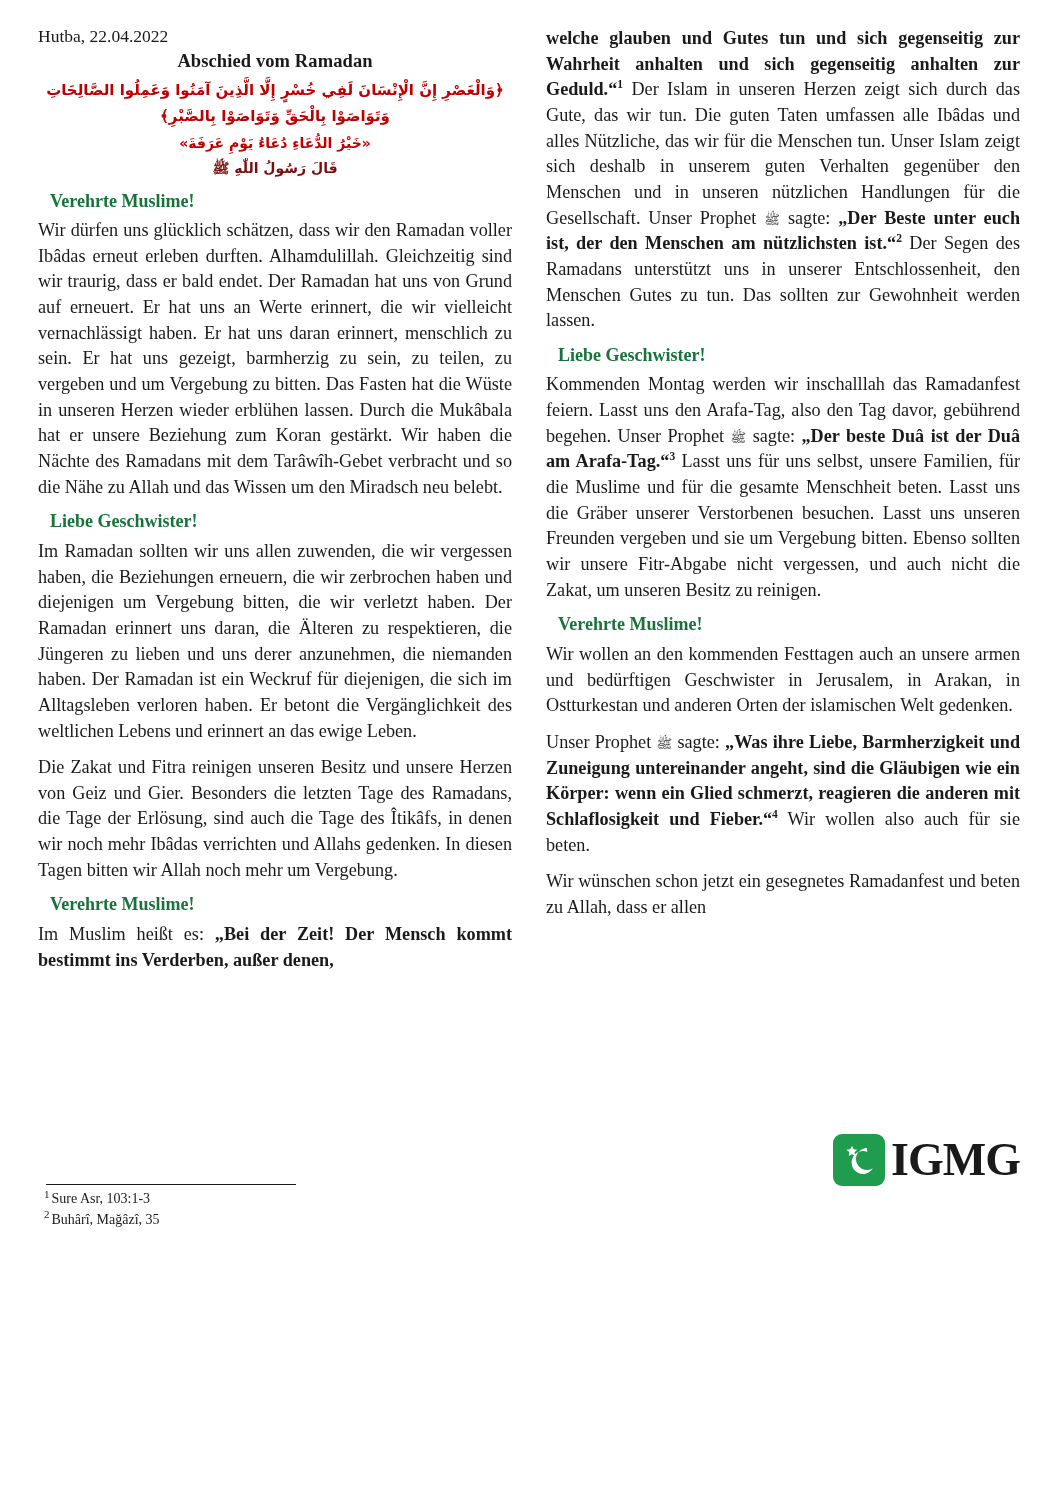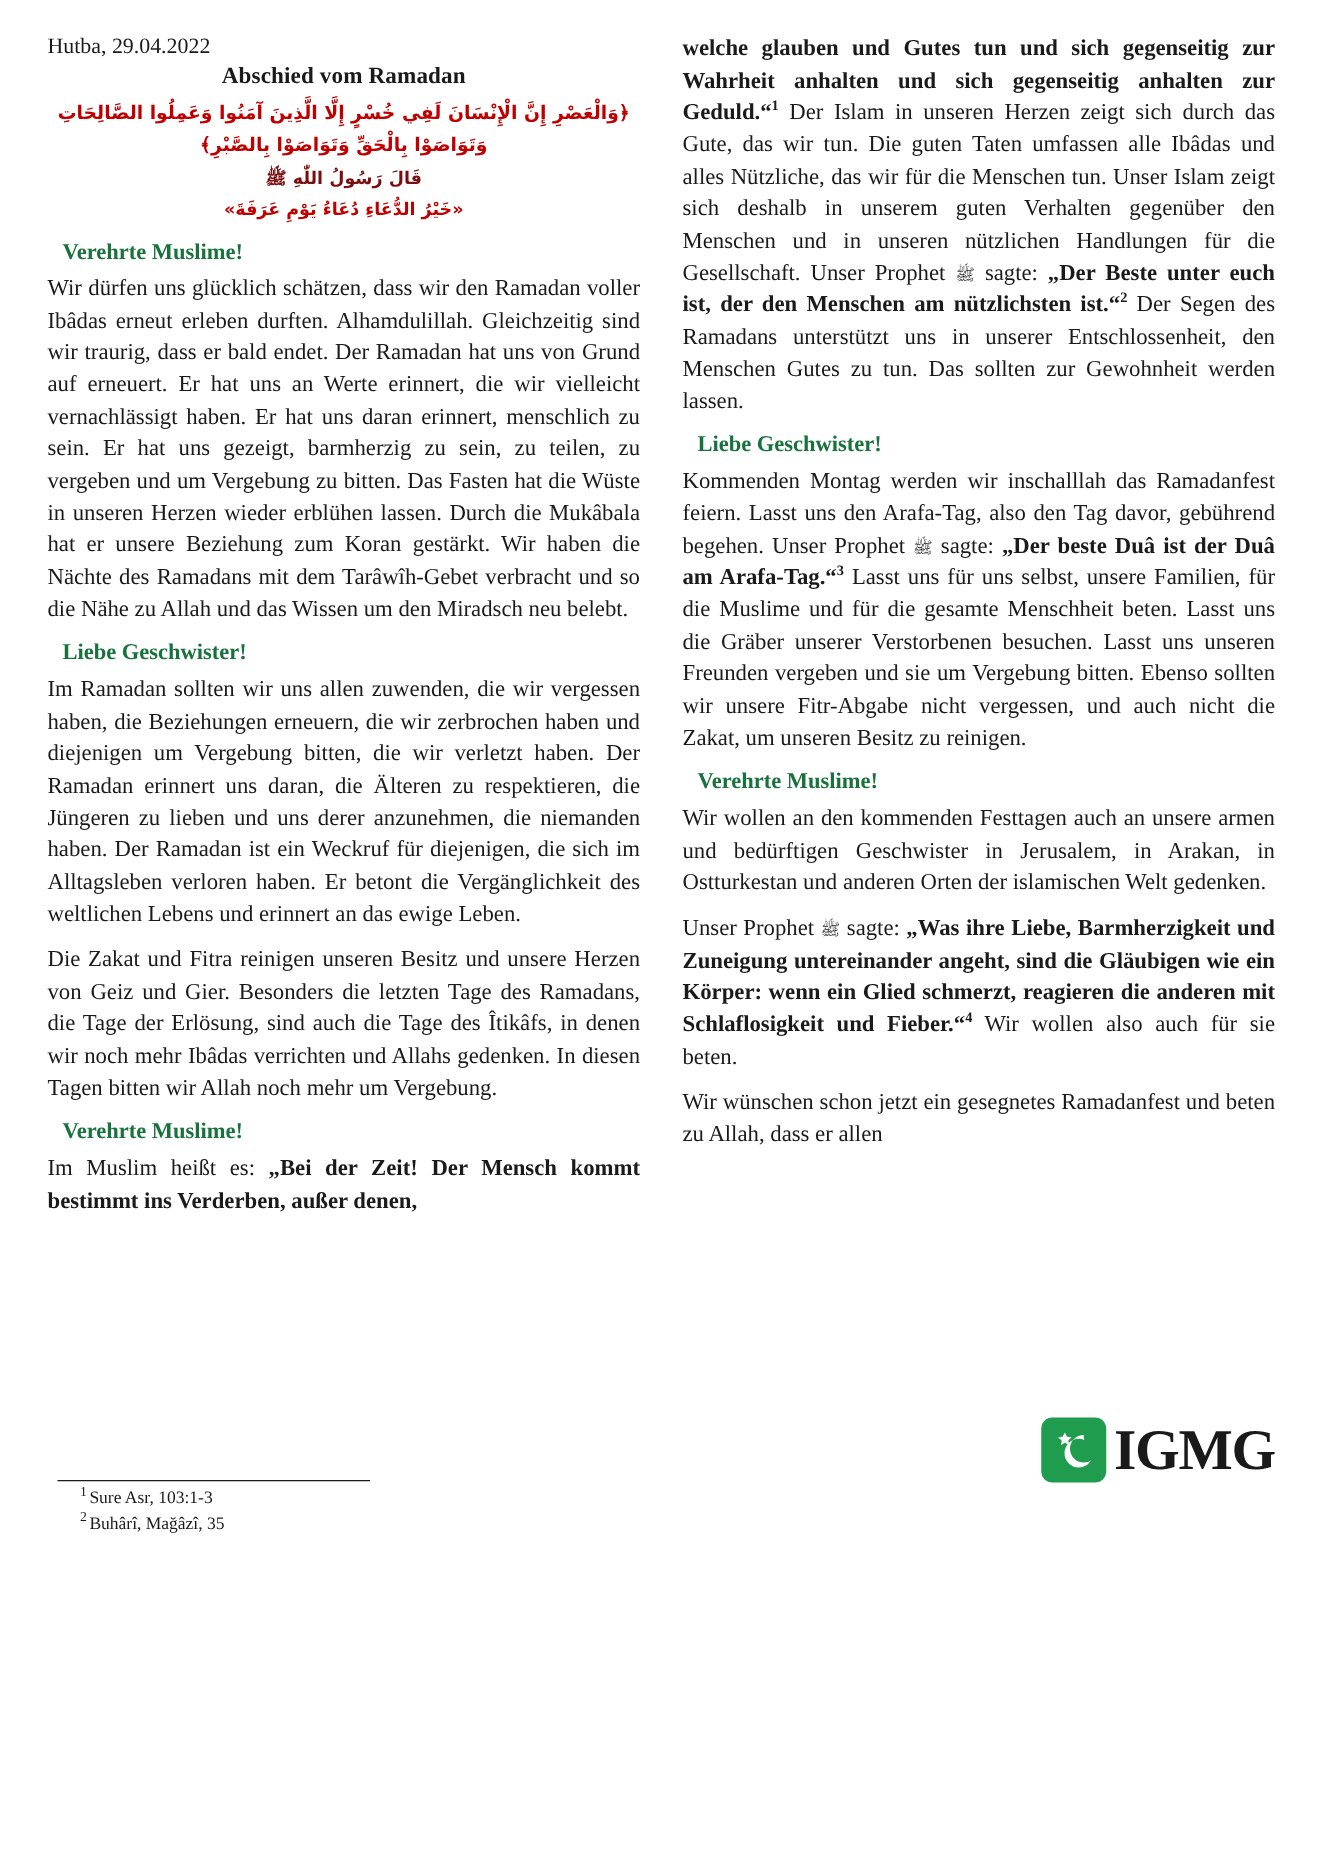--- a/index.html
+++ b/index.html
@@ -95,21 +95,21 @@
   }
   .fn-rule {
     width: 250px;
     height: 1px;
     background: #1a1a1a;
     margin: 0 0 4px 8px;
   }
   .fn-line {
     font-size: 14px;
     line-height: 1.45;
-    margin-left: 26px;
+    margin-left: 6px;
   }
   .fn-line sup {
     font-size: 11px;
     vertical-align: super;
     line-height: 0;
     margin-right: 2px;
   }
   .logo-wrap {
     position: absolute;
     right: 0;
@@ -135,26 +135,26 @@
   }
   .col2-top { margin-top: 0; }
 </style>
 </head>
 <body>
 
 <div class="page">
   <div class="columns">
 
     <div class="col">
-      <div class="meta">Hutba, 29.04.2022</div>
+      <div class="meta">Hutba, 22.04.2022</div>
       <h1 class="doc-title">Abschied vom Ramadan</h1>
 
       <div class="arabic">﻿﴿وَالْعَصْرِ إِنَّ الْإِنْسَانَ لَفِي خُسْرٍ إِلَّا الَّذِينَ آمَنُوا وَعَمِلُوا الصَّالِحَاتِ وَتَوَاصَوْا بِالْحَقِّ وَتَوَاصَوْا بِالصَّبْرِ﴾</div>
+      <div class="arabic small">«خَيْرُ الدُّعَاءِ دُعَاءُ يَوْمِ عَرَفَةَ»</div>
       <div class="arabic small dark">قَالَ رَسُولُ اللّٰهِ ﷺ</div>
-      <div class="arabic small">«خَيْرُ الدُّعَاءِ دُعَاءُ يَوْمِ عَرَفَةَ»</div>
 
       <h2 class="sec green">Verehrte Muslime!</h2>
       <p class="body">Wir dürfen uns glücklich schätzen, dass wir den Ramadan voller Ibâdas erneut erleben durften. Alhamdulillah. Gleichzeitig sind wir traurig, dass er bald endet. Der Ramadan hat uns von Grund auf erneuert. Er hat uns an Werte erinnert, die wir vielleicht vernachlässigt haben. Er hat uns daran erinnert, menschlich zu sein. Er hat uns gezeigt, barmherzig zu sein, zu teilen, zu vergeben und um Vergebung zu bitten. Das Fasten hat die Wüste in unseren Herzen wieder erblühen lassen. Durch die Mukâbala hat er unsere Beziehung zum Koran gestärkt. Wir haben die Nächte des Ramadans mit dem Tarâwîh-Gebet verbracht und so die Nähe zu Allah und das Wissen um den Miradsch neu belebt.</p>
 
       <h2 class="sec green">Liebe Geschwister!</h2>
       <p class="body">Im Ramadan sollten wir uns allen zuwenden, die wir vergessen haben, die Beziehungen erneuern, die wir zerbrochen haben und diejenigen um Vergebung bitten, die wir verletzt haben. Der Ramadan erinnert uns daran, die Älteren zu respektieren, die Jüngeren zu lieben und uns derer anzunehmen, die niemanden haben. Der Ramadan ist ein Weckruf für diejenigen, die sich im Alltagsleben verloren haben. Er betont die Vergänglichkeit des weltlichen Lebens und erinnert an das ewige Leben.</p>
       <p class="body">Die Zakat und Fitra reinigen unseren Besitz und unsere Herzen von Geiz und Gier. Besonders die letzten Tage des Ramadans, die Tage der Erlösung, sind auch die Tage des Îtikâfs, in denen wir noch mehr Ibâdas verrichten und Allahs gedenken. In diesen Tagen bitten wir Allah noch mehr um Vergebung.</p>
 
       <h2 class="sec green">Verehrte Muslime!</h2>
       <p class="body tight">

